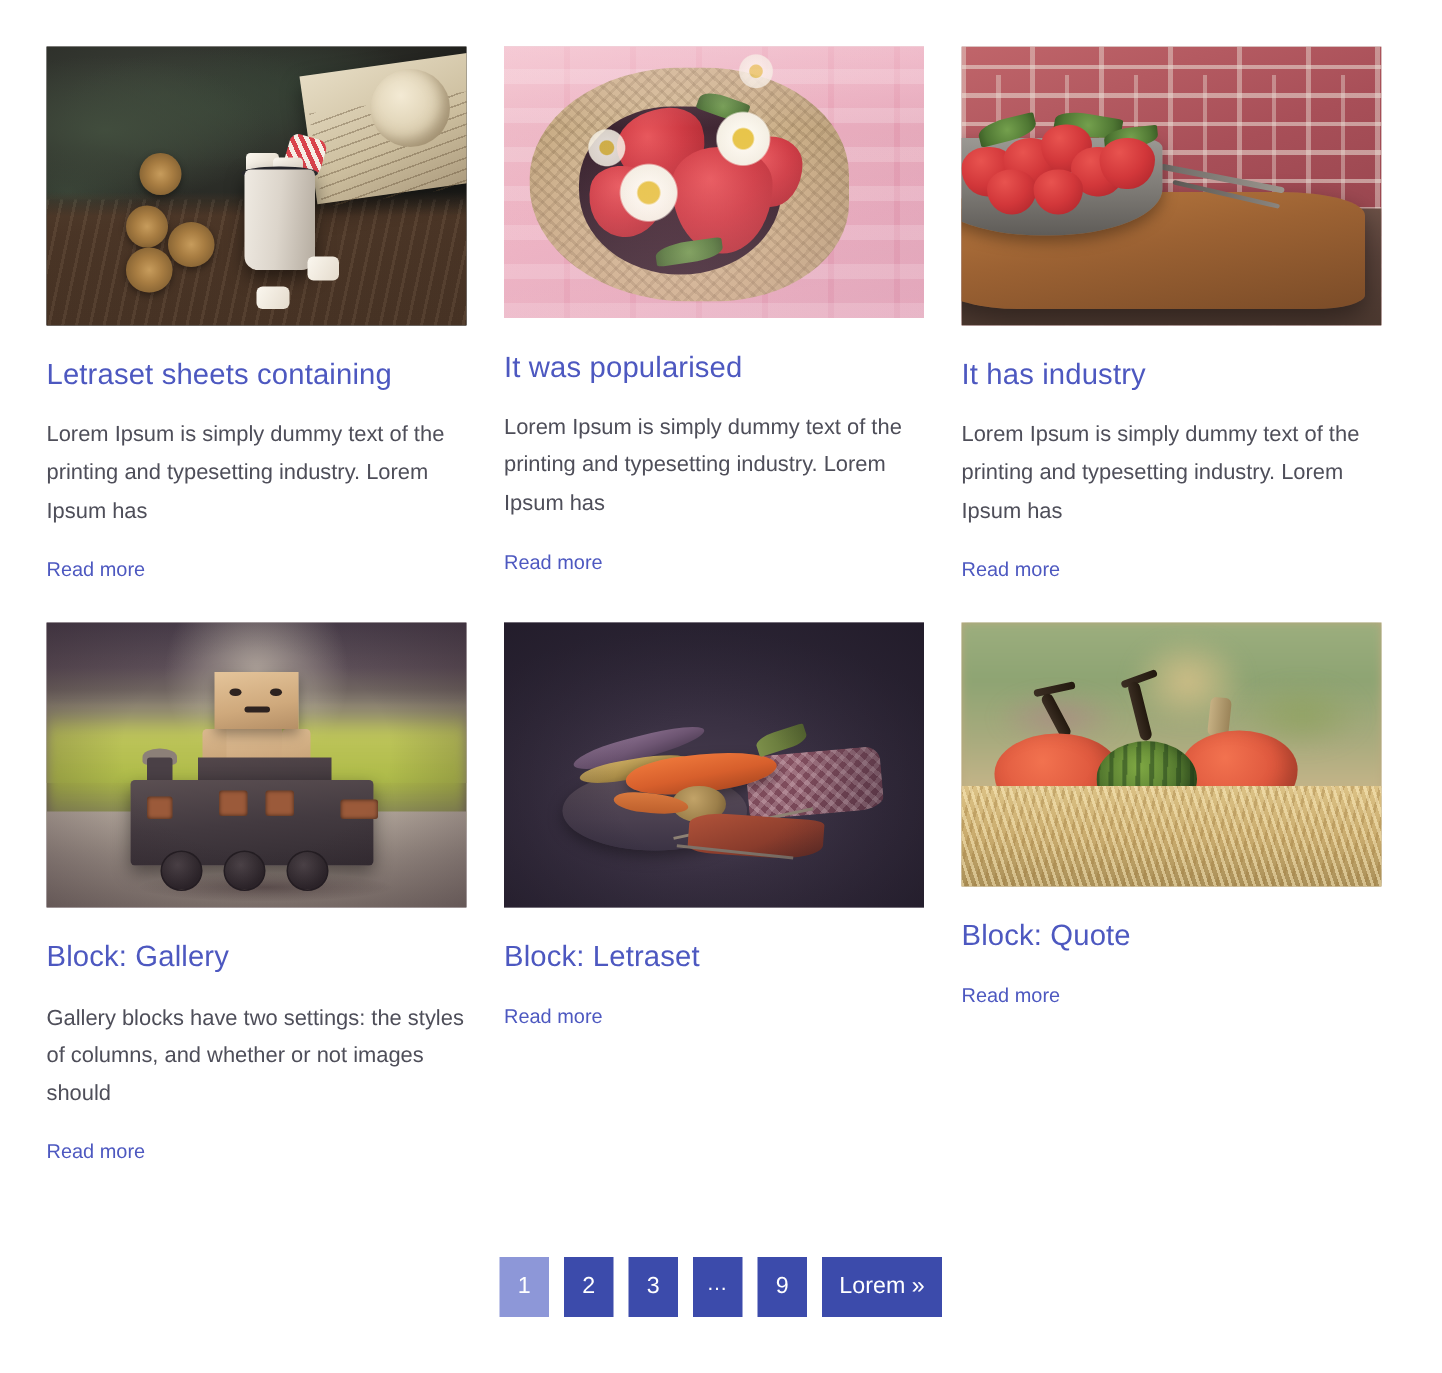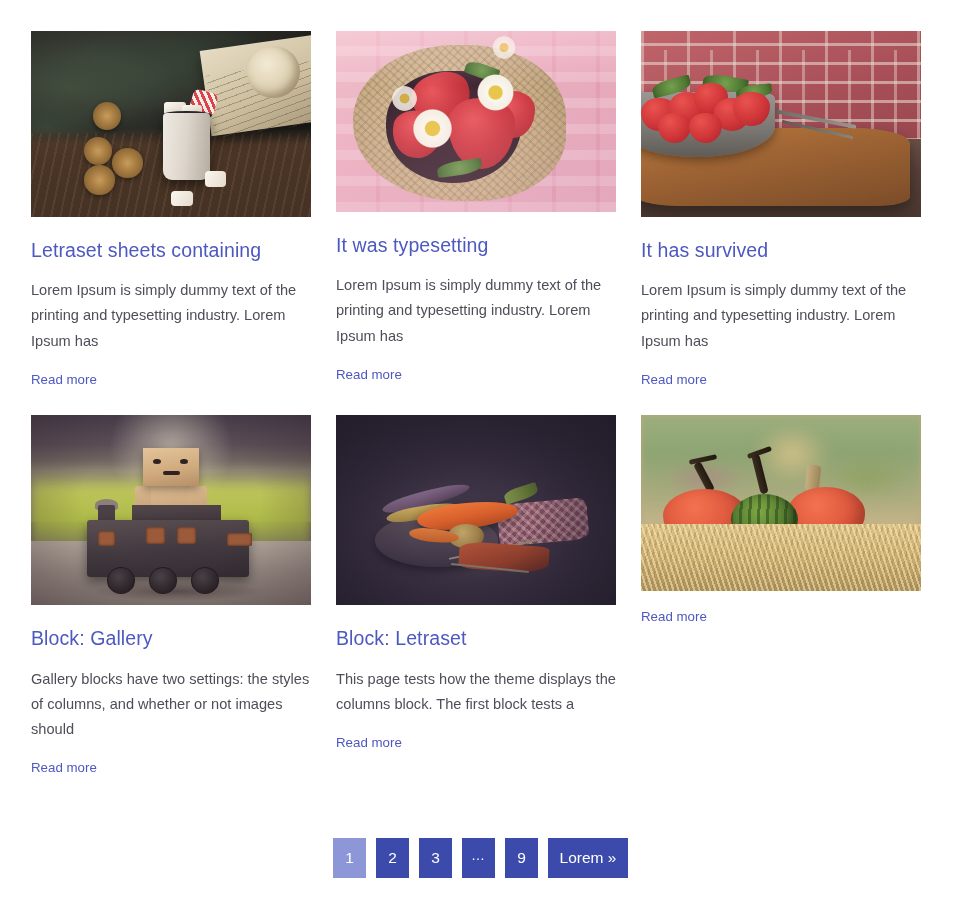--- a/index.html
+++ b/index.html
@@ -531,21 +531,21 @@
         <span class="layer berry b3"></span>
         <span class="layer berry b2"></span>
         <span class="layer leaf l2"></span>
         <span class="layer daisy d1"></span>
         <span class="layer daisy d2"></span>
         <span class="layer daisy d3"></span>
         <span class="layer daisy d4"></span>
         <span class="layer haze"></span>
       </a>
       <h2 class="card-title">
-        <a href="#">It was typesetting</a>
+        <a href="#">It was popularised</a>
       </h2>
       <p class="card-excerpt">Lorem Ipsum is simply dummy text of the printing and typesetting industry. Lorem Ipsum has</p>
       <a class="read-more" href="#">Read more</a>
     </article>
 
     <article class="card">
       <a class="thumb img-straw-brick" href="#">
         <span class="layer brick"></span>
         <span class="layer brick2"></span>
         <span class="layer tabletop"></span>
@@ -558,21 +558,21 @@
         <span class="layer stem s3"></span>
         <span class="layer berry c1"></span>
         <span class="layer berry c2"></span>
         <span class="layer berry c3"></span>
         <span class="layer berry c4"></span>
         <span class="layer berry c5"></span>
         <span class="layer berry c6"></span>
         <span class="layer berry c7"></span>
       </a>
       <h2 class="card-title">
-        <a href="#">It has survived</a>
+        <a href="#">It has industry</a>
       </h2>
       <p class="card-excerpt">Lorem Ipsum is simply dummy text of the printing and typesetting industry. Lorem Ipsum has</p>
       <a class="read-more" href="#">Read more</a>
     </article>
 
     <article class="card row2" style="margin-top:26px;">
       <a class="thumb img-danbo" href="#">
         <span class="layer sky"></span>
         <span class="layer glow"></span>
         <span class="layer field"></span>
@@ -618,40 +618,42 @@
         <span class="layer bulb"></span>
         <span class="layer carrot-small"></span>
         <span class="layer wire"></span>
         <span class="layer cloth2"></span>
         <span class="layer wire2"></span>
         <span class="layer vig"></span>
       </a>
       <h2 class="card-title">
         <a href="#">Block: Letraset</a>
       </h2>
-      <p class="card-excerpt">This page tests how the theme displays the columns block. The first block tests a</p>
       <a class="read-more" href="#">Read more</a>
     </article>
 
     <article class="card row2" style="margin-top:26px;">
       <a class="thumb img-pumpkins" href="#">
         <span class="layer bg"></span>
         <span class="layer blur1"></span>
         <span class="layer blur2"></span>
         <span class="layer blur3"></span>
         <span class="layer stem st1b"></span>
         <span class="layer stem st1"></span>
         <span class="layer stem st2b"></span>
         <span class="layer stem st2"></span>
         <span class="layer stem st3"></span>
         <span class="layer pk p2"></span>
         <span class="layer pk p1"></span>
         <span class="layer gourd"></span>
         <span class="layer straw"></span>
       </a>
+      <h2 class="card-title">
+        <a href="#">Block: Quote</a>
+      </h2>
       <a class="read-more" href="#">Read more</a>
     </article>
 
   </div>
 
   <nav class="pagination">
     <a class="page-num current" href="#">1</a>
     <a class="page-num" href="#">2</a>
     <a class="page-num" href="#">3</a>
     <span class="page-num dots">…</span>

